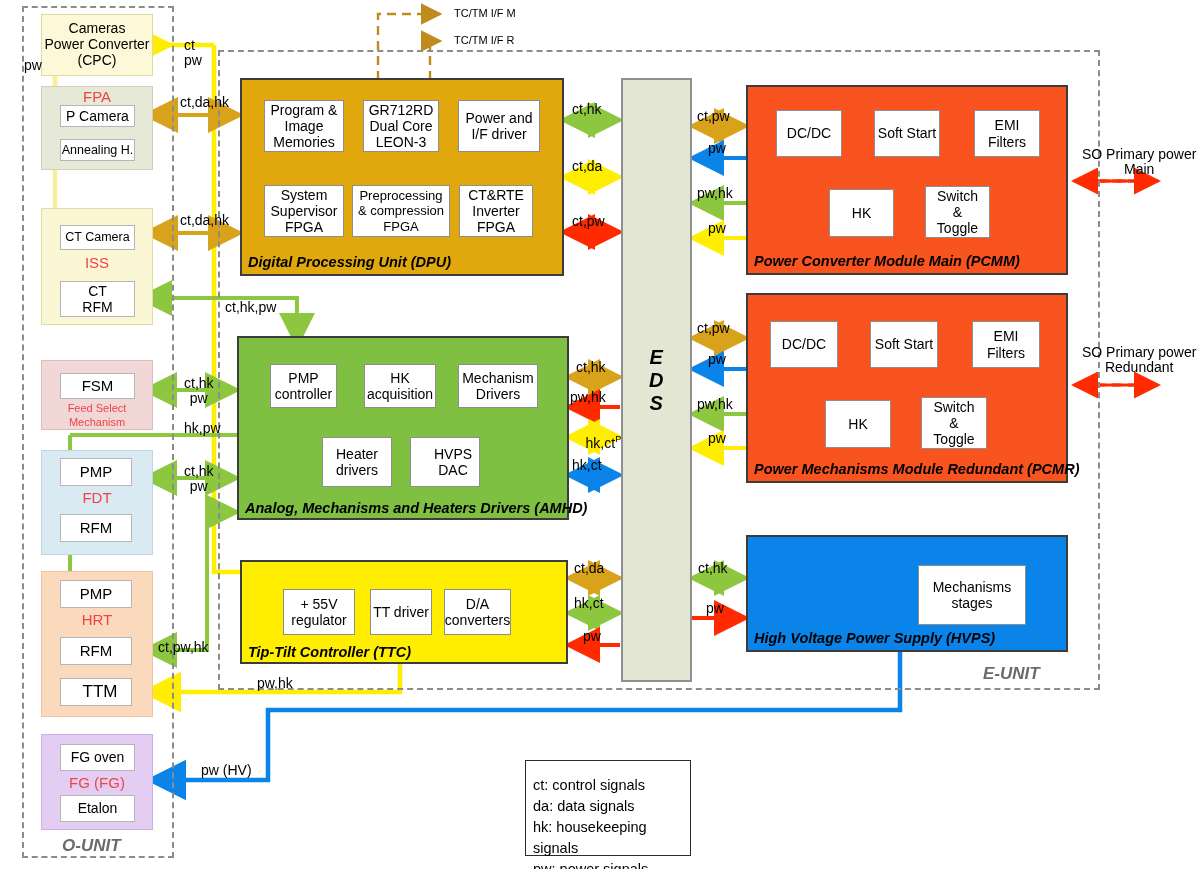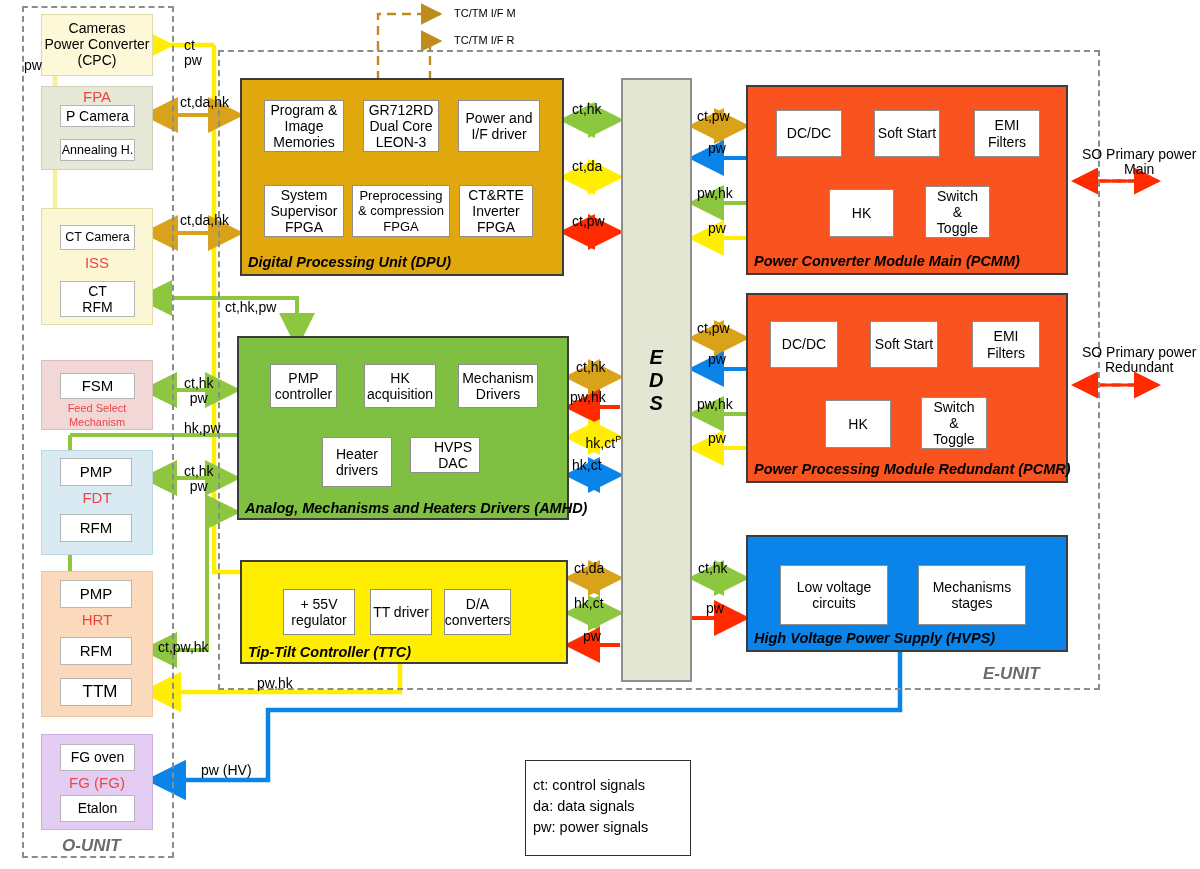--- a/index.html
+++ b/index.html
@@ -263,21 +263,21 @@
 
   <div class="mod mod-amhd" style="left:237px;top:336px;width:332px;height:184px;"></div>
   <div class="sub" style="left:270px;top:364px;width:67px;height:44px;white-space:pre-line;">PMP
 controller</div>
   <div class="sub" style="left:364px;top:364px;width:72px;height:44px;white-space:pre-line;">HK
 acquisition</div>
   <div class="sub" style="left:458px;top:364px;width:80px;height:44px;white-space:pre-line;">Mechanism
 Drivers</div>
   <div class="sub" style="left:322px;top:437px;width:70px;height:50px;white-space:pre-line;">Heater
 drivers</div>
-  <div class="sub" style="left:410px;top:437px;width:70px;height:36px;white-space:pre-line;padding-left:16px;">HVPS
+  <div class="sub" style="left:410px;top:437px;width:70px;height:50px;white-space:pre-line;padding-left:16px;">HVPS
 DAC</div>
   <div class="modTitle" style="left:245px;top:500px;">Analog, Mechanisms and Heaters Drivers (AMHD)</div>
 
   <div class="mod mod-ttc" style="left:240px;top:560px;width:328px;height:104px;"></div>
   <div class="sub" style="left:283px;top:589px;width:72px;height:46px;white-space:pre-line;">+ 55V
 regulator</div>
   <div class="sub" style="left:370px;top:589px;width:62px;height:46px;white-space:pre-line;">TT driver</div>
   <div class="sub" style="left:444px;top:589px;width:67px;height:46px;white-space:pre-line;">D/A
 converters</div>
   <div class="modTitle" style="left:248px;top:644px;">Tip-Tilt Controller (TTC)</div>
@@ -301,25 +301,23 @@
 
   <div class="mod mod-pcm" style="left:746px;top:293px;width:322px;height:190px;"></div>
   <div class="sub" style="left:770px;top:321px;width:68px;height:47px;">DC/DC</div>
   <div class="sub" style="left:870px;top:321px;width:68px;height:47px;">Soft Start</div>
   <div class="sub" style="left:972px;top:321px;width:68px;height:47px;white-space:pre-line;">EMI
 Filters</div>
   <div class="sub" style="left:825px;top:400px;width:66px;height:48px;">HK</div>
   <div class="sub" style="left:921px;top:397px;width:66px;height:52px;white-space:pre-line;">Switch
 &amp;
 Toggle</div>
-  <div class="modTitle" style="left:754px;top:461px;">Power Processing Module Redundant (PCMR)</div>
+  <div class="modTitle" style="left:754px;top:461px;">Power Mechanisms Module Redundant (PCMR)</div>
 
   <div class="mod mod-hvps" style="left:746px;top:535px;width:322px;height:117px;"></div>
-  <div class="sub" style="left:780px;top:565px;width:108px;height:60px;white-space:pre-line;">Low voltage
-circuits</div>
   <div class="sub" style="left:918px;top:565px;width:108px;height:60px;">Mechanisms stages</div>
   <div class="modTitle" style="left:754px;top:630px;">High Voltage Power Supply (HVPS)</div>
 
   <div class="wlbl" style="left:184px;top:38px;">ct
 pw</div>
   <div class="wlbl" style="left:24px;top:58px;">pw</div>
   <div class="wlbl" style="left:180px;top:95px;">ct,da,hk</div>
   <div class="wlbl" style="left:180px;top:213px;">ct,da,hk</div>
   <div class="wlbl" style="left:225px;top:300px;">ct,hk,pw</div>
   <div class="wlbl" style="left:184px;top:376px;text-align:center;">ct,hk
@@ -362,16 +360,17 @@
   <div class="wlbl sm" style="left:454px;top:7px;">TC/TM I/F M</div>
   <div class="wlbl sm" style="left:454px;top:34px;">TC/TM I/F R</div>
   <div class="wlbl" style="left:1082px;top:147px;white-space:pre-line;text-align:center;">SO Primary power
 Main</div>
   <div class="wlbl" style="left:1082px;top:345px;white-space:pre-line;text-align:center;">SO Primary power
 Redundant</div>
 
   <div class="legend" style="left:525px;top:760px;width:166px;height:96px;">
     <div>ct: control signals</div>
     <div>da: data signals</div>
+    <div>hk: housekeeping signals</div>
     <div>pw: power signals</div>
   </div>
 
 </div>
 
 </body></html>

